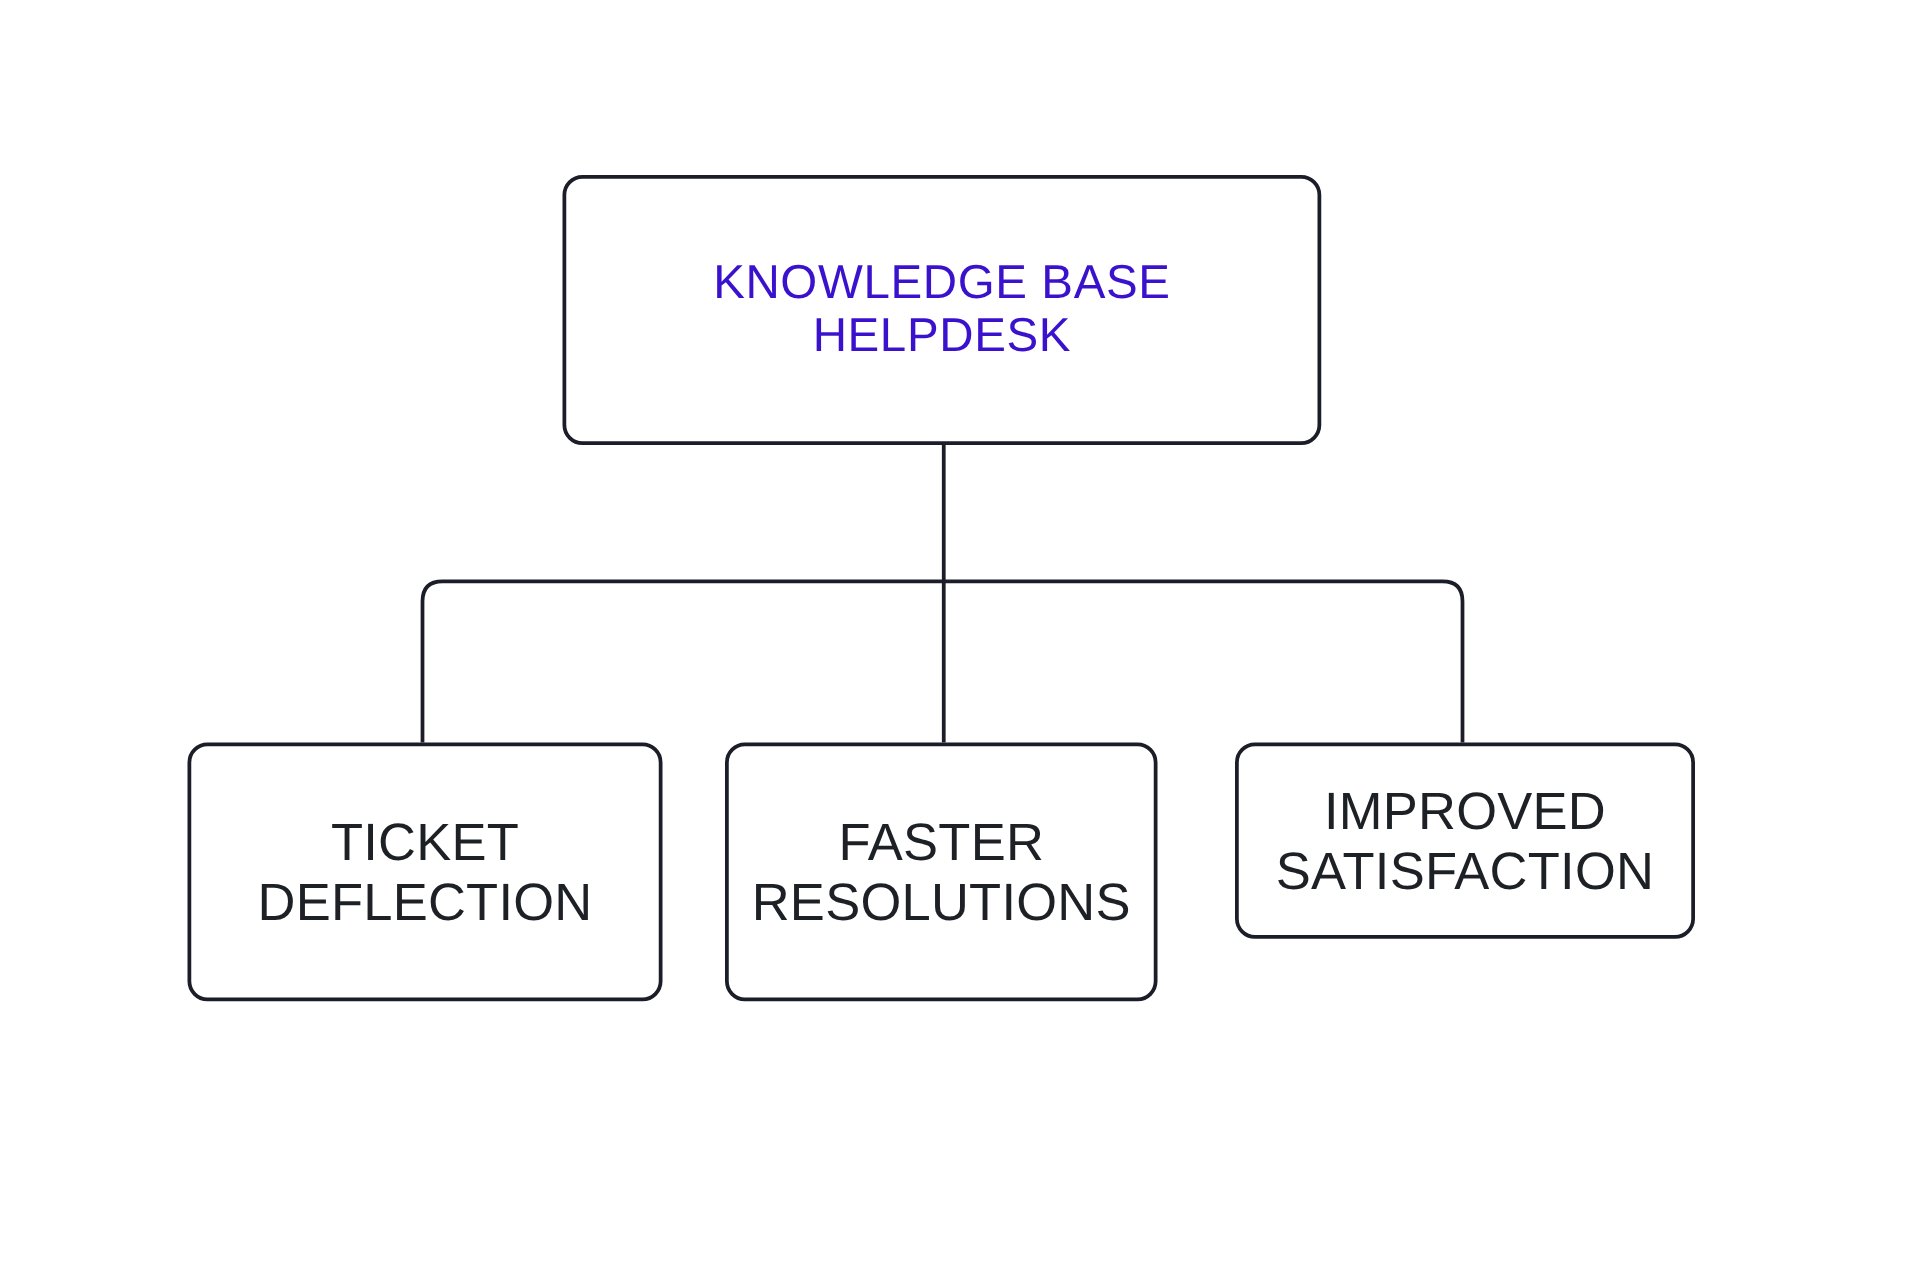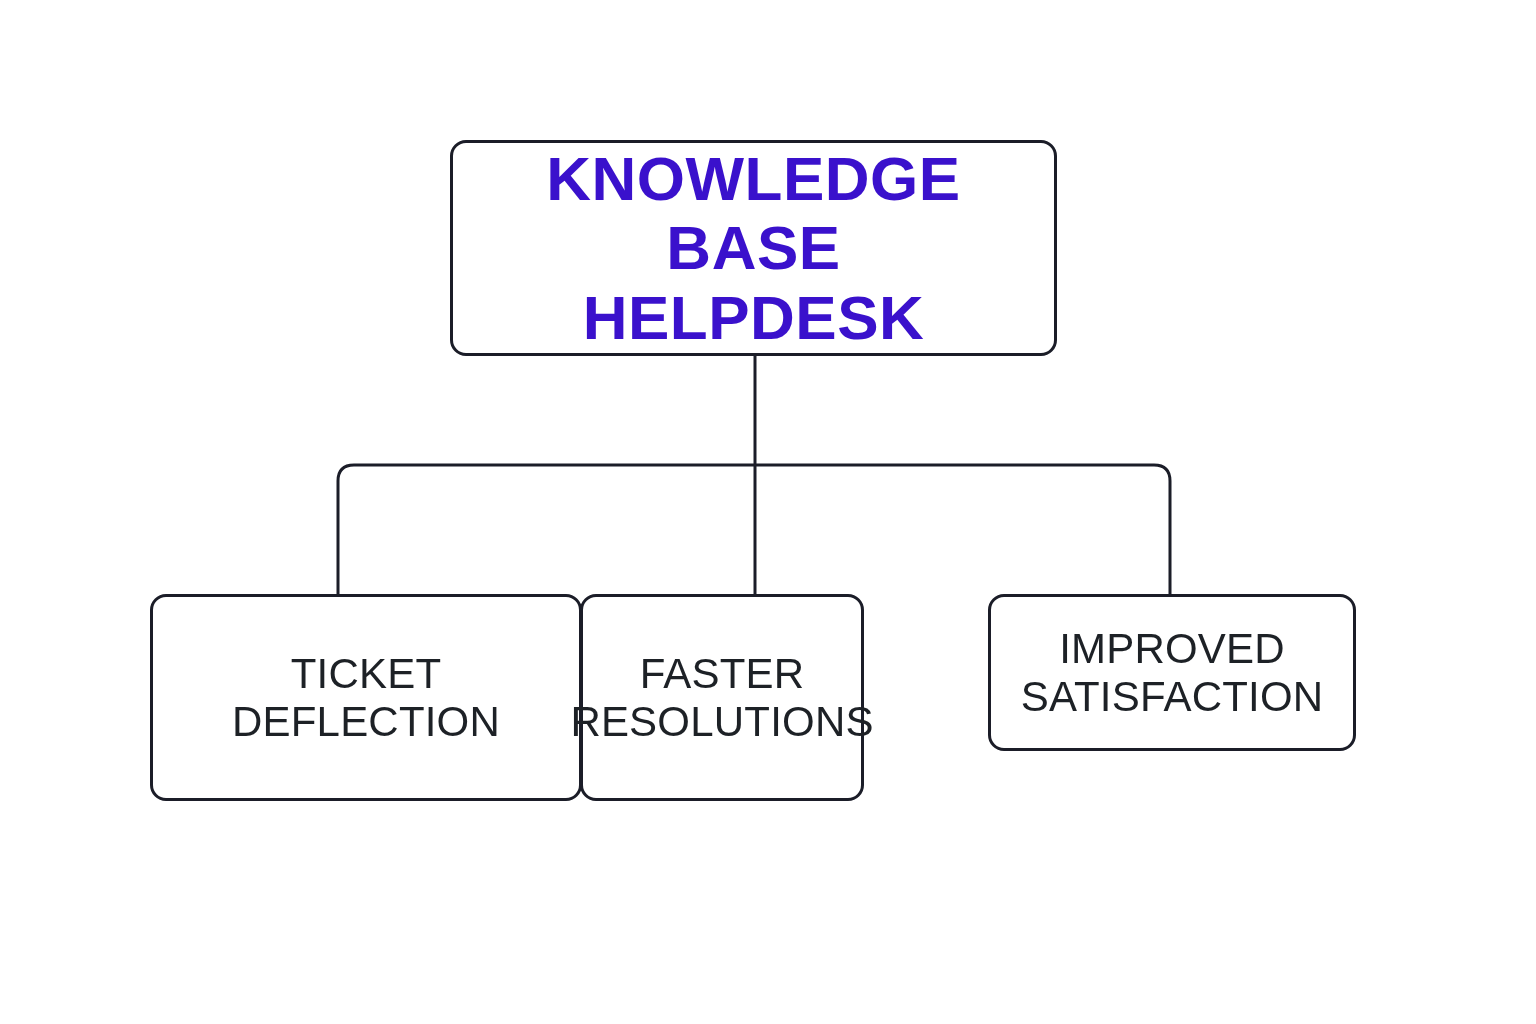--- a/index.html
+++ b/index.html
@@ -53,42 +53,42 @@
   }
 
   
   #root-node {
     left: 450px;
     top: 140px;
     width: 607px;
     height: 216px;
   }
   #root-node .node-label {
-    font-size: 62px;
-    font-weight: bold;
+    font-size: 38px;
+    font-weight: normal;
     color: #3a11cc;
     letter-spacing: 0.5px;
   }
 
   
   .child-node .node-label {
     font-size: 42px;
     font-weight: normal;
     color: #1d2126;
   }
   #child-node-0 {
     left: 150px;
     top: 594px;
-    width: 432px;
+    width: 380px;
     height: 207px;
   }
   #child-node-1 {
     left: 580px;
     top: 594px;
-    width: 284px;
+    width: 346px;
     height: 207px;
     text-align: center;
   }
   #child-node-2 {
     left: 988px;
     top: 594px;
     width: 368px;
     height: 157px;
   }
 </style>

